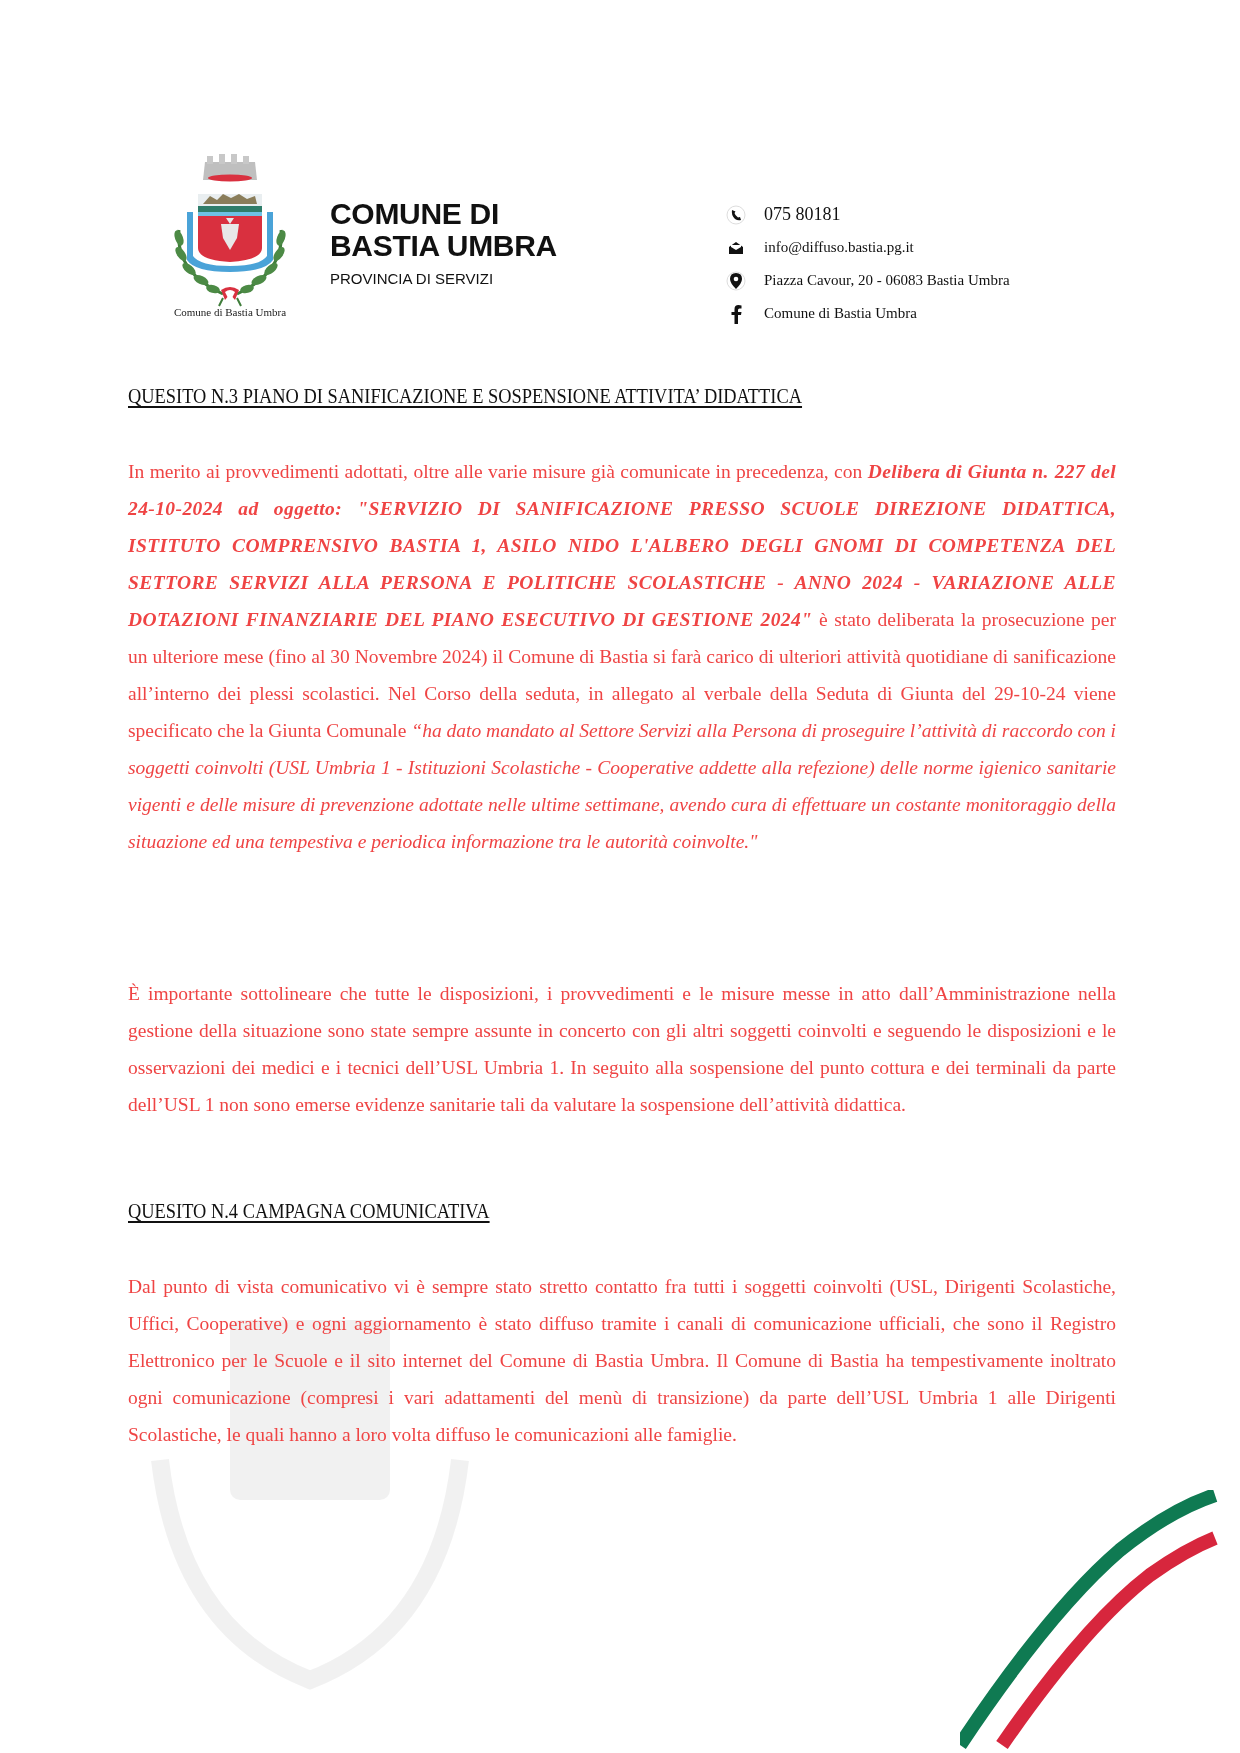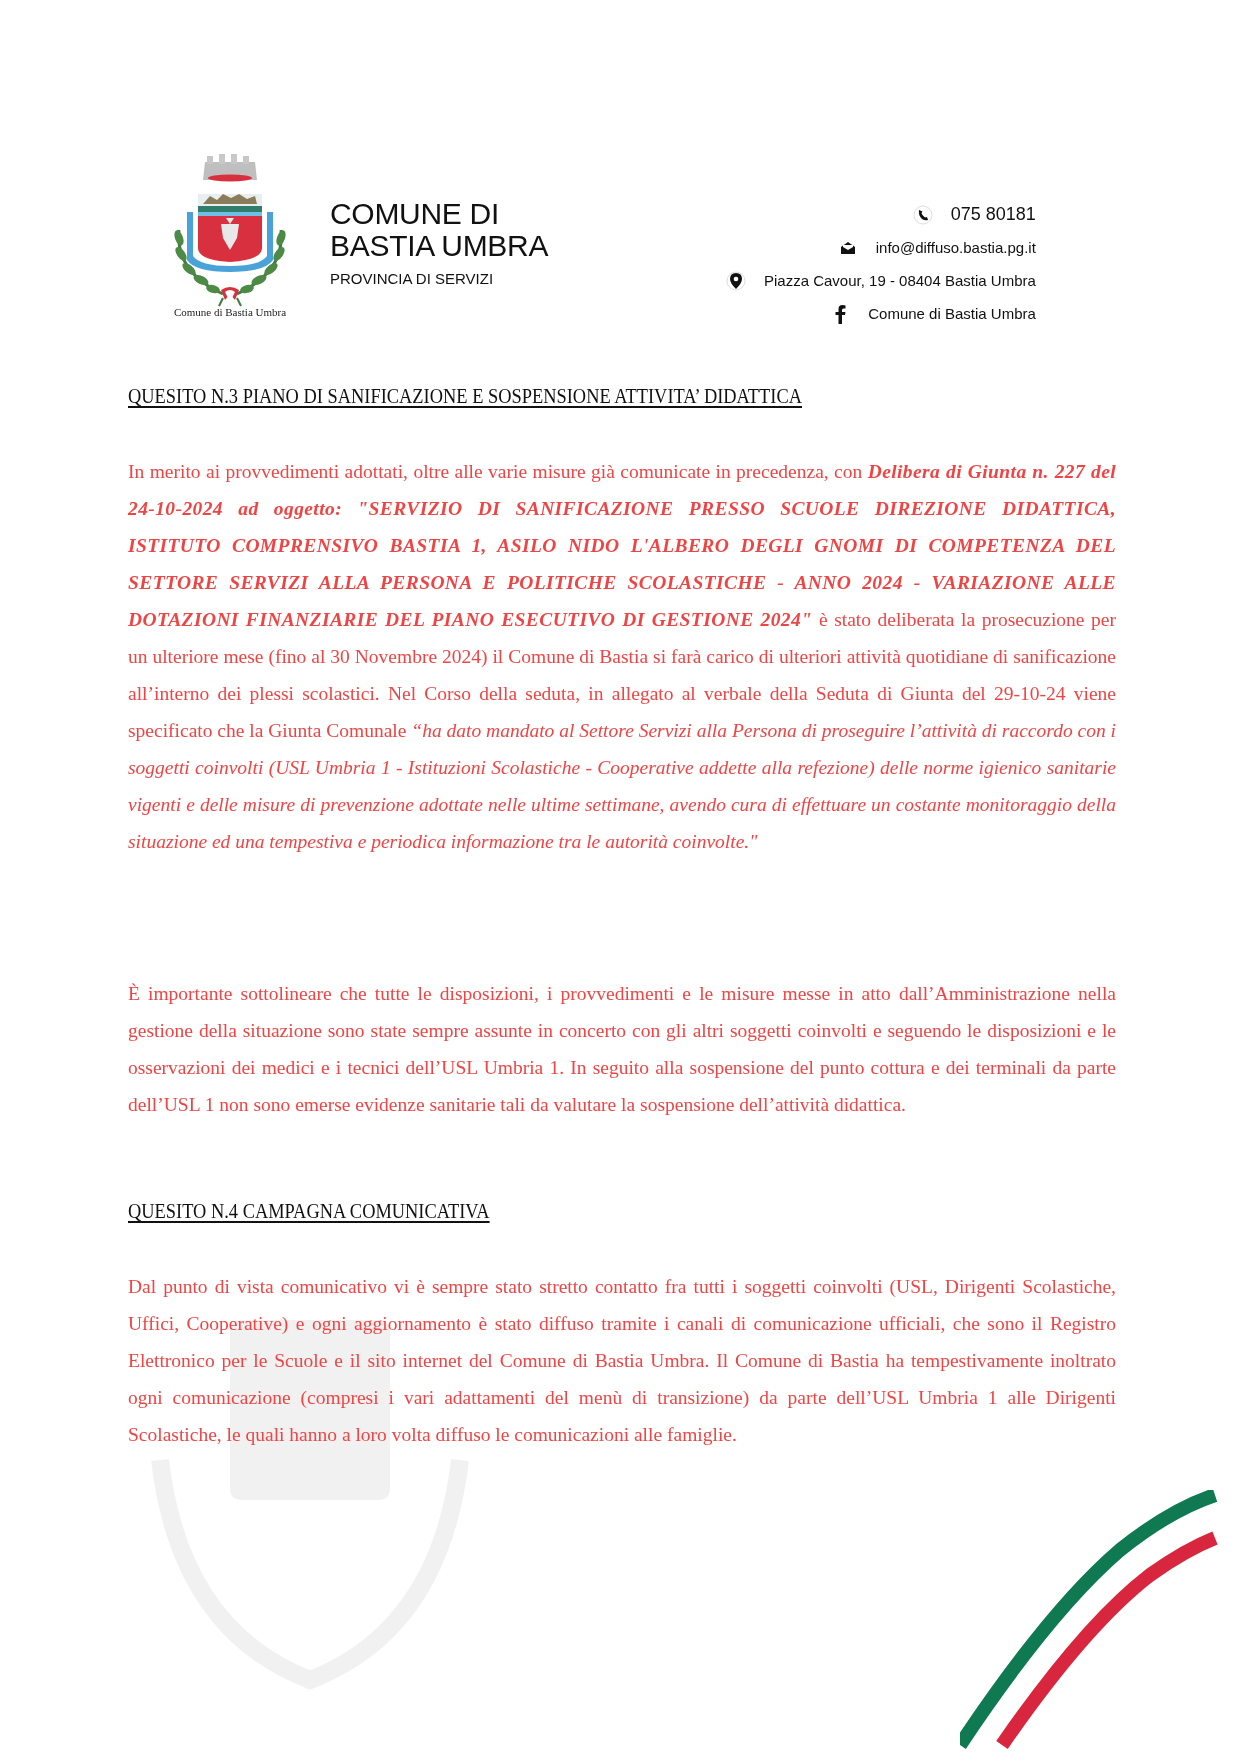--- a/index.html
+++ b/index.html
@@ -10,31 +10,31 @@
     .page { position: absolute; left: 0; top: 0; width: 1240px; height: 1753px; }
 
     
     .crest { position: absolute; left: 165px; top: 152px; width: 130px; height: 165px; }
     .crest-caption {
       position: absolute; left: 150px; top: 306px; width: 160px; text-align: center;
       font-family: "Liberation Serif", serif; font-size: 11px; color: #222;
     }
     .brand { position: absolute; left: 330px; top: 198px; }
     .brand-line {
-      font-family: "Liberation Sans", "DejaVu Sans", sans-serif; font-weight: normal;
+      font-family: "Liberation Sans", "DejaVu Sans", sans-serif; font-weight: bold;
       font-size: 30px; line-height: 32px; color: #111; letter-spacing: -0.3px;
     }
     .brand-sub {
       font-family: "Liberation Sans", "DejaVu Sans", sans-serif; font-size: 15px;
       margin-top: 8px; color: #111;
     }
     .contacts { position: absolute; left: 725px; top: 198px; }
     .contact-row {
       display: flex; align-items: center; height: 33px;
-      font-family: Liberation Sans, sans-serif; font-size: 15px; color: #111; justify-content: flex-end;
+      font-family: Liberation Serif, serif; font-size: 15px; color: #111;
     }
     .contact-row.first { font-size: 18px; }
     .contact-icon { width: 22px; height: 22px; margin-right: 17px; display: inline-flex;
       align-items: center; justify-content: center; }
 
     
     .heading {
       position: absolute; left: 128px;
       font-family: "Liberation Serif", serif; font-size: 20px; font-weight: normal;
       text-decoration: underline; text-underline-offset: 3px; color: #111;
@@ -127,21 +127,21 @@
       <span>info@diffuso.bastia.pg.it</span>
     </div>
     <div class="contact-row">
       <span class="contact-icon">
         <svg width="20" height="20" viewBox="0 0 20 20">
             <circle cx="10" cy="10" r="9" fill="none" stroke="#ddd" stroke-width="1"></circle>
             <path d="M10 2 Q4 2 4 8 Q4 12 10 18 Q16 12 16 8 Q16 2 10 2 Z" fill="#111"></path>
             <circle cx="10" cy="8" r="2.3" fill="#fff"></circle>
           </svg>
       </span>
-      <span>Piazza Cavour, 19 - 08404 Bastia Umbra</span>
+      <span>Piazza Cavour, 20 - 06083 Bastia Umbra</span>
     </div>
     <div class="contact-row">
       <span class="contact-icon">
         <svg width="14" height="20" viewBox="0 0 14 20">
             <path d="M9 20 L9 11 L12 11 L12.5 8 L9 8 L9 6 Q9 4.5 10.5 4.5 L12.5 4.5 L12.5 1.5 Q11 1 9.5 1 Q5.5 1 5.5 5 L5.5 8 L2.5 8 L2.5 11 L5.5 11 L5.5 20 Z" fill="#111"></path>
           </svg>
       </span>
       <span>Comune di Bastia Umbra</span>
     </div>
   </div>

